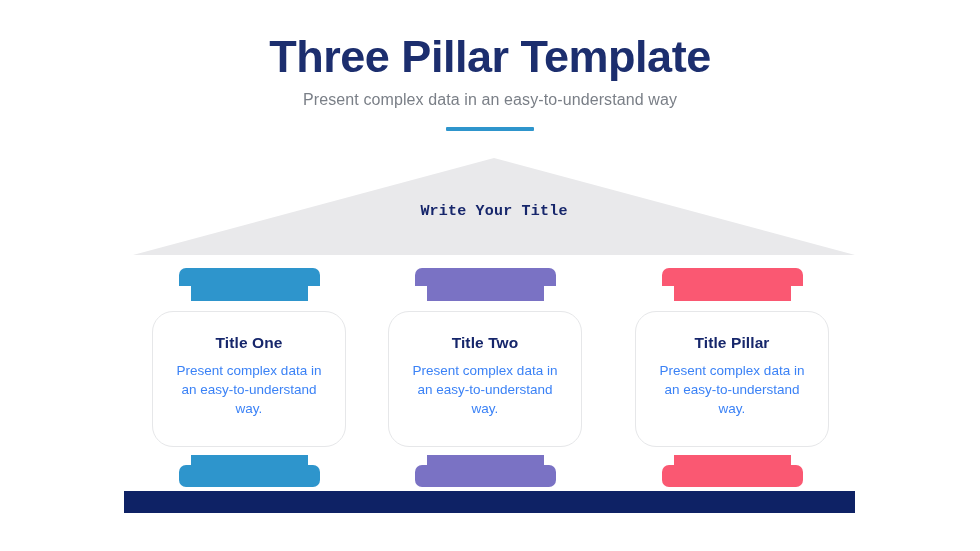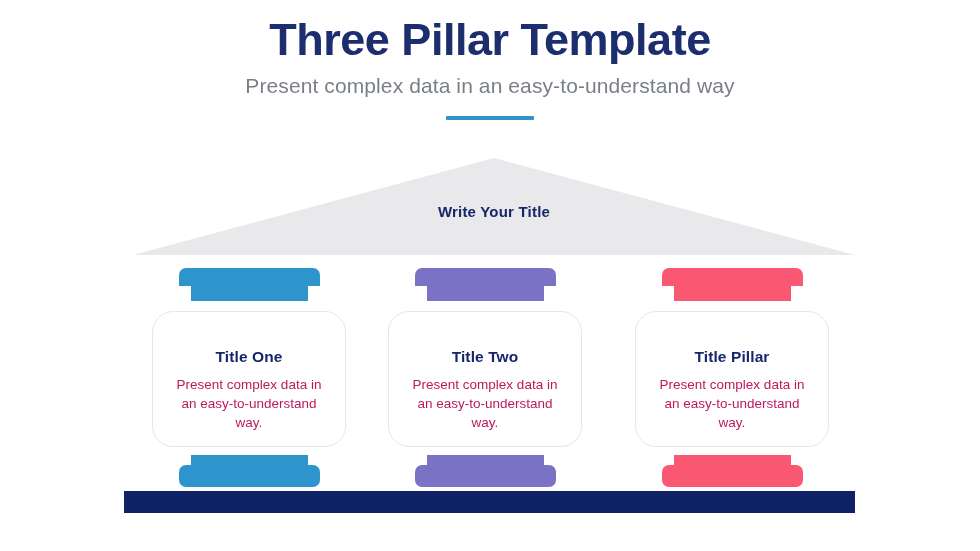--- a/index.html
+++ b/index.html
@@ -23,31 +23,31 @@
   
   .header {
     position: absolute;
     left: 0;
     top: 0;
     width: 980px;
     text-align: center;
   }
   .slide-title {
     margin: 0;
-    padding-top: 16px;
+    padding-top: 33px;
     font-size: 45px;
     font-weight: bold;
     letter-spacing: -0.5px;
     color: #1C2E6E;
     line-height: 1.05;
   }
   .slide-subtitle {
     margin: 0;
     padding-top: 11px;
-    font-size: 21px;
+    font-size: 16px;
     font-weight: normal;
     color: #7A7F87;
     letter-spacing: 0.1px;
   }
   .accent-divider {
     width: 88px;
     height: 4px;
     background: #2E95CC;
     margin: 18px auto 0 auto;
     border-radius: 1px;
@@ -71,20 +71,21 @@
   .pediment-title {
     position: absolute;
     left: 0;
     top: 45px;
     width: 722px;
     text-align: center;
     font-size: 15px;
     font-weight: bold;
     color: #16266B;
     letter-spacing: 0.2px;
+    font-family: Liberation Mono, monospace;
   }
 
   
   .pillars {
     position: absolute;
     left: 0;
     top: 268px;
     width: 980px;
     height: 220px;
   }
@@ -140,34 +141,34 @@
     height: 136px;
     background: #ffffff;
     border: 1px solid #E6E7E9;
     border-radius: 21px;
     box-sizing: border-box;
     z-index: 5;
     display: flex;
     flex-direction: column;
     align-items: center;
     justify-content: flex-start;
-    padding-top: 36px;
+    padding-top: 22px;
   }
   .card-title {
     font-size: 15.5px;
     font-weight: bold;
     color: #16266B;
     letter-spacing: 0.1px;
     margin: 0;
   }
   .card-text {
     margin: 9px 0 0 0;
     font-size: 13.5px;
     line-height: 1.42;
-    color: #be185d;
+    color: #3b82f6;
     text-align: center;
     width: 160px;
   }
 
   
   .foundation {
     position: absolute;
     left: 124px;
     top: 491px;
     width: 731px;

